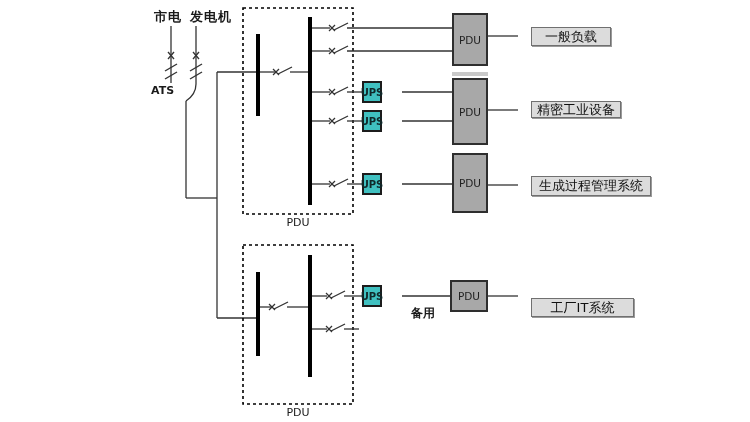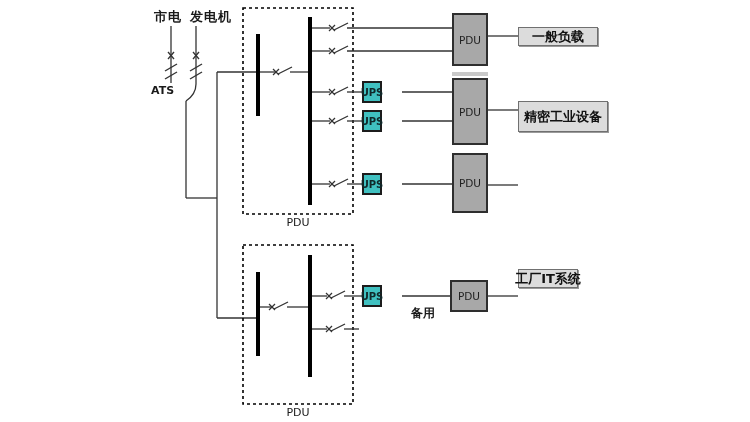--- a/index.html
+++ b/index.html
@@ -18,22 +18,23 @@
     font-size:10px;font-weight:bold;color:#10282a;
   }
   .pdu-box{
     background:var(--pdu_fill,#A8A8A8);border:2px solid #2e2e2e;box-sizing:border-box;
     display:flex;align-items:center;justify-content:center;
     font-size:10.5px;color:#1f1f1f;
   }
   .load-box{
     background:var(--load_fill,#DCDCDC);border:1px solid #707070;box-sizing:border-box;
     display:flex;align-items:center;justify-content:center;
-    font-size:13px;font-weight:bold;white-space:nowrap;color:#111;
+    font-size:13px;font-weight:normal;white-space:nowrap;color:#111;
     box-shadow:1px 1px 0 #9a9a9a;
+    margin-left:13px;
   }
   .spare-label{font-size:12px;font-weight:bold;white-space:nowrap;}
   .divider-bar{width:36px;height:4px;background:#c9c9c9;}
   svg line, svg path, svg rect{vector-effect:non-scaling-stroke;}
 </style>
 </head>
 <body>
 
 <div id="canvas">
 
@@ -169,21 +170,22 @@
   <div class="abs ups-box" style="left:362px;top:110px;">UPS</div>
   <div class="abs ups-box" style="left:362px;top:173px;">UPS</div>
   <div class="abs ups-box" style="left:362px;top:285px;">UPS</div>
 
   <div class="abs pdu-box" style="left:452px;top:13px;width:36px;height:53px;">PDU</div>
   <div class="abs pdu-box" style="left:452px;top:78px;width:36px;height:67px;">PDU</div>
   <div class="abs pdu-box" style="left:452px;top:153px;width:36px;height:60px;">PDU</div>
   <div class="abs pdu-box" style="left:450px;top:280px;width:38px;height:32px;">PDU</div>
 
   <div class="abs load-box" style="left:518px;top:27px;width:80px;height:19px;">一般负载</div>
-  <div class="abs load-box" style="left:518px;top:101px;width:90px;height:31px;">精密工业设备</div>
-  <div class="abs load-box" style="left:518px;top:269px;width:60px;height:19px;">工厂IT系统</div>
+  <div class="abs load-box" style="left:518px;top:101px;width:90px;height:17px;">精密工业设备</div>
+  <div class="abs load-box" style="left:518px;top:176px;width:120px;height:20px;">生成过程管理系统</div>
+  <div class="abs load-box" style="left:518px;top:298px;width:103px;height:19px;">工厂IT系统</div>
 
   <div class="abs spare-label" style="left:367px;top:305px;margin-left:44px;">备用</div>
 
   <div class="abs panel-label" style="left:243px;top:216px;">PDU</div>
   <div class="abs panel-label" style="left:243px;top:406px;">PDU</div>
 
 </div>
 
 </body></html>

